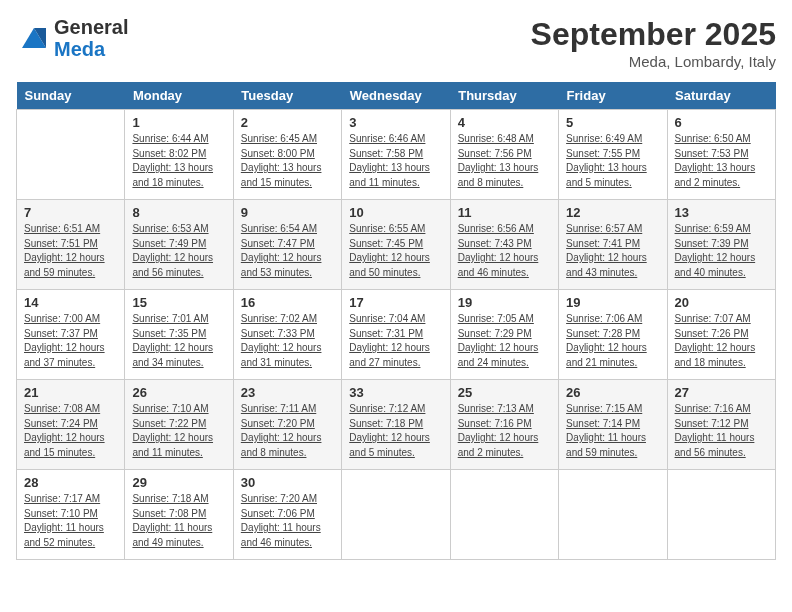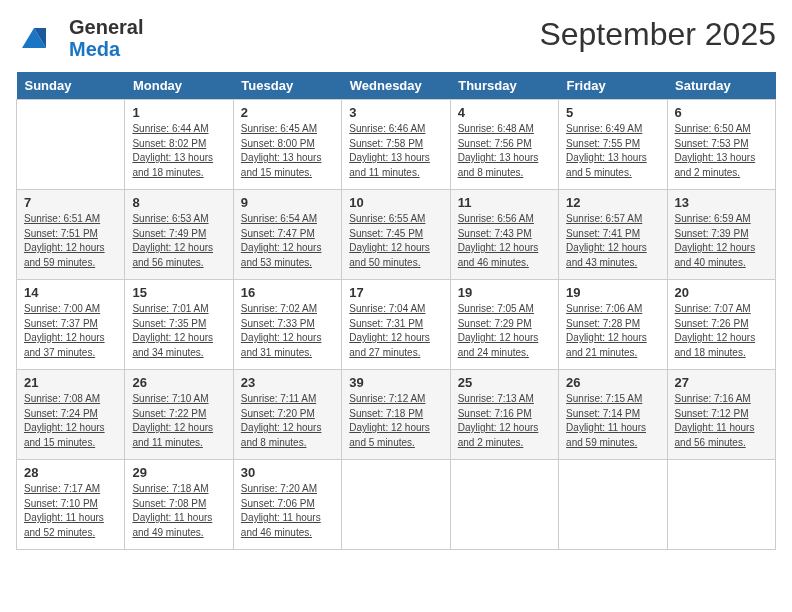--- a/index.html
+++ b/index.html
@@ -17,26 +17,26 @@
       margin-bottom: 12px;
     }
     .logo {
       display: flex;
       flex-direction: column;
       align-items: flex-start;
     }
     .logo-row {
       display: flex;
       align-items: center;
-      gap: 17px;
+      gap: 2px;
     }
     .month-info { text-align: right; }
     .month-title {
       font-size: 32px;
-      font-weight: normal;
+      font-weight: bold;
       color: #333;
     }
     .location {
       font-size: 15px;
       color: #555;
     }
     table {
       width: 100%;
       border-collapse: collapse;
       table-layout: fixed;
@@ -85,20 +85,21 @@
         <polygon points="18,8 30,28 30,8" fill="#1a5a9a"></polygon>
       </svg>
       <div>
         <div style="font-size:20px; font-weight:bold; color:#333; line-height:1.1;">General</div>
         <div style="font-size:20px; font-weight:bold; color:#1a75c4; line-height:1.1;">Meda</div>
       </div>
     </div>
   </div>
   <div class="month-info">
     <div class="month-title">September 2025</div>
+    <div class="location">Meda, Lombardy, Italy</div>
   </div>
 </div>
 
 <table>
   <thead>
     <tr>
     <th>Sunday</th>
         <th>Monday</th>
         <th>Tuesday</th>
         <th>Wednesday</th>
@@ -202,21 +203,21 @@
         </td>
         <td>
           <span class="day-num">26</span>
           <div class="cell-content">Sunrise: 7:10 AM<br>Sunset: 7:22 PM<br>Daylight: 12 hours and 11 minutes.</div>
         </td>
         <td>
           <span class="day-num">23</span>
           <div class="cell-content">Sunrise: 7:11 AM<br>Sunset: 7:20 PM<br>Daylight: 12 hours and 8 minutes.</div>
         </td>
         <td>
-          <span class="day-num">39</span>
+          <span class="day-num">33</span>
           <div class="cell-content">Sunrise: 7:12 AM<br>Sunset: 7:18 PM<br>Daylight: 12 hours and 5 minutes.</div>
         </td>
         <td>
           <span class="day-num">25</span>
           <div class="cell-content">Sunrise: 7:13 AM<br>Sunset: 7:16 PM<br>Daylight: 12 hours and 2 minutes.</div>
         </td>
         <td>
           <span class="day-num">26</span>
           <div class="cell-content">Sunrise: 7:15 AM<br>Sunset: 7:14 PM<br>Daylight: 11 hours and 59 minutes.</div>
         </td>

